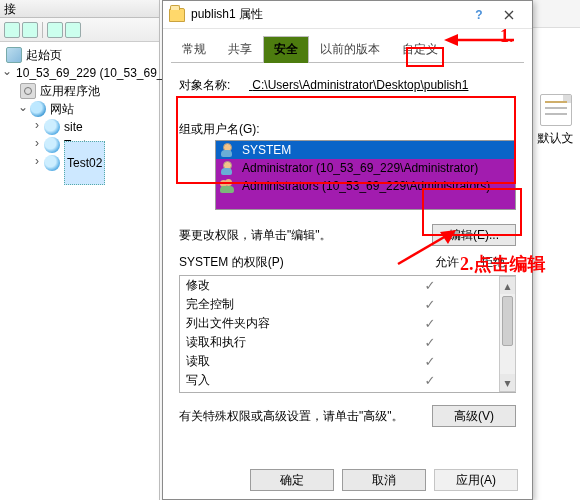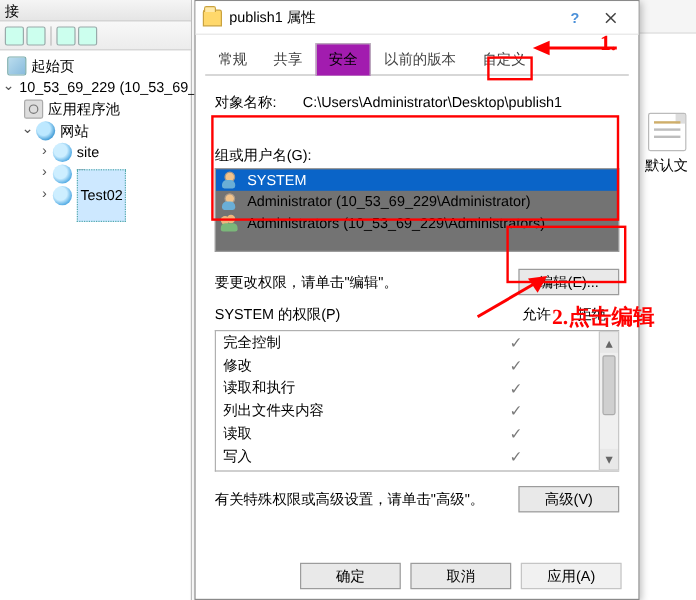--- a/index.html
+++ b/index.html
@@ -38,28 +38,28 @@
   .titlebar .folder-ico { width:16px;height:14px;background:#ffd86b;border:1px solid #caa23e;border-radius:2px 2px 0 0;margin-right:6px; position:relative;}
   .titlebar .folder-ico::before{content:"";position:absolute;left:0;top:-4px;width:8px;height:4px;background:#ffe9a8;border:1px solid #caa23e;border-bottom:none;border-radius:2px 2px 0 0;}
   .titlebar .title { flex:1; }
   .winbtns { display:flex; gap:0; }
   .winbtn { width:34px; height:22px; display:flex; align-items:center; justify-content:center; color:#555;}
   .winbtn svg { width:10px; height:10px; }
   .question { width:22px; color:#4a90d9; font-weight:bold; text-align:center; margin-right:2px;}
 
   .tabs { display:flex; border-bottom:1px solid #bdbdbd; margin:6px 8px 0; }
   .tab { padding:4px 10px 5px; border:1px solid transparent; border-bottom:none; cursor:pointer; position:relative; top:1px; }
-  .tab.active { border-color:#bdbdbd; background:#a21caf; }
+  .tab.active { border-color:#bdbdbd; background:#4d7c0f;font-weight:bold; }
   .tab:not(.active) { color:#444; }
 
   .content { padding:8px 16px 0; }
-  .row-obj { margin:6px 0 27px; }
+  .row-obj { margin:6px 0 27px;text-decoration:underline; }
   .row-obj .lbl { display:inline-block; width:70px; }
   .groupbox-label { margin-top:12px; }
-  .listbox { border:1px solid #9b9b9b; height:70px; background:#737373; overflow:hidden; margin-top:2px;}
+  .listbox { border:1px solid #9b9b9b; height:70px; background:#a21caf; overflow:hidden; margin-top:2px;margin-left:36px;}
   .listbox .item { display:flex; align-items:center; height:18px; padding:0 4px; }
   .listbox .item.sel { background:#0a64c8; color:#fff; }
   .user-ico { width:16px;height:16px;margin-right:6px;position:relative; }
   .user-ico.single::before{content:"";position:absolute;left:3px;top:1px;width:7px;height:7px;border-radius:50%;background:#f2c38b;border:1px solid #a98;}
   .user-ico.single::after{content:"";position:absolute;left:1px;top:8px;width:11px;height:7px;border-radius:4px 4px 2px 2px;background:#6aaed6;}
   .user-ico.group::before{content:"";position:absolute;left:0;top:2px;width:7px;height:7px;border-radius:50%;background:#eab77f; box-shadow:5px -1px 0 #eab77f;}
   .user-ico.group::after{content:"";position:absolute;left:0;top:8px;width:14px;height:7px;border-radius:4px 4px 2px 2px;background:#7bb77a;}
 
   .edit-row { display:flex; align-items:center; margin:14px 0 6px; }
   .edit-row .txt { flex:1; }
@@ -208,36 +208,36 @@
 
     <div class="perm-head">
       <span class="name">SYSTEM 的权限(P)</span>
       <span class="col">允许</span>
       <span class="col">拒绝</span>
     </div>
 
     <div class="perm-list">
       <div class="perm-rows" id="perm-rows">
           <div class="perm-row">
+            <span class="pname">修改</span>
+            <span class="pc chk"></span>
+            <span class="pc"></span>
+          </div>
+          <div class="perm-row">
             <span class="pname">完全控制</span>
             <span class="pc chk"></span>
             <span class="pc"></span>
           </div>
           <div class="perm-row">
-            <span class="pname">修改</span>
+            <span class="pname">列出文件夹内容</span>
             <span class="pc chk"></span>
             <span class="pc"></span>
           </div>
           <div class="perm-row">
             <span class="pname">读取和执行</span>
-            <span class="pc chk"></span>
-            <span class="pc"></span>
-          </div>
-          <div class="perm-row">
-            <span class="pname">列出文件夹内容</span>
             <span class="pc chk"></span>
             <span class="pc"></span>
           </div>
           <div class="perm-row">
             <span class="pname">读取</span>
             <span class="pc chk"></span>
             <span class="pc"></span>
           </div>
           <div class="perm-row">
             <span class="pname">写入</span>

